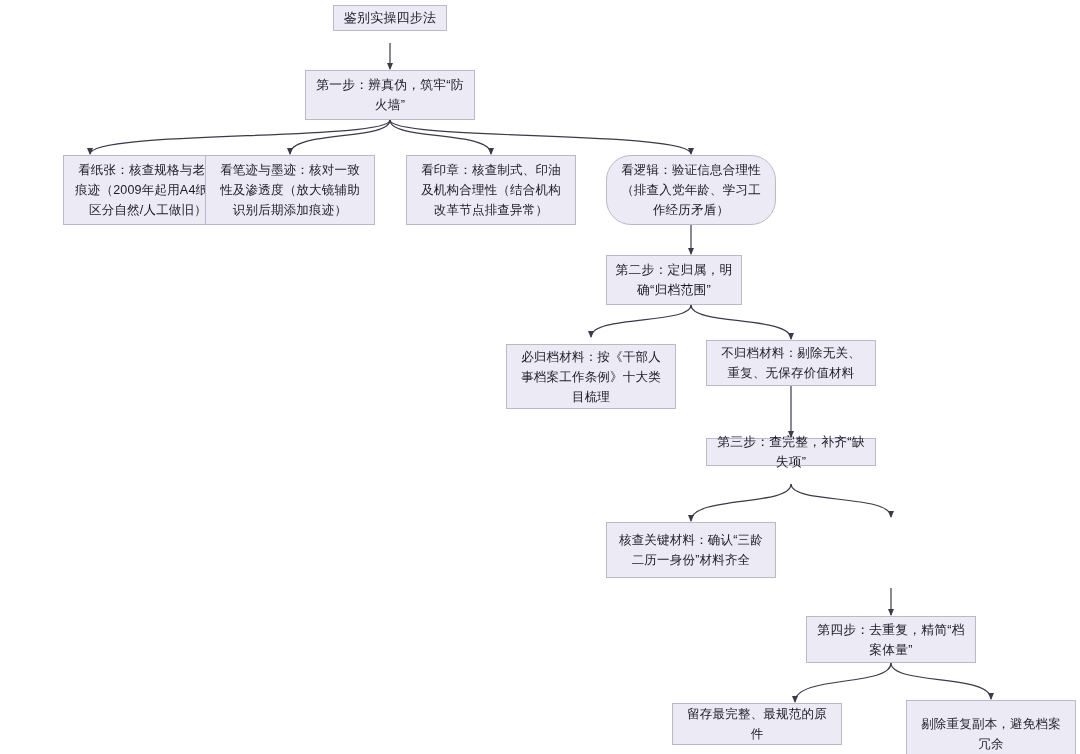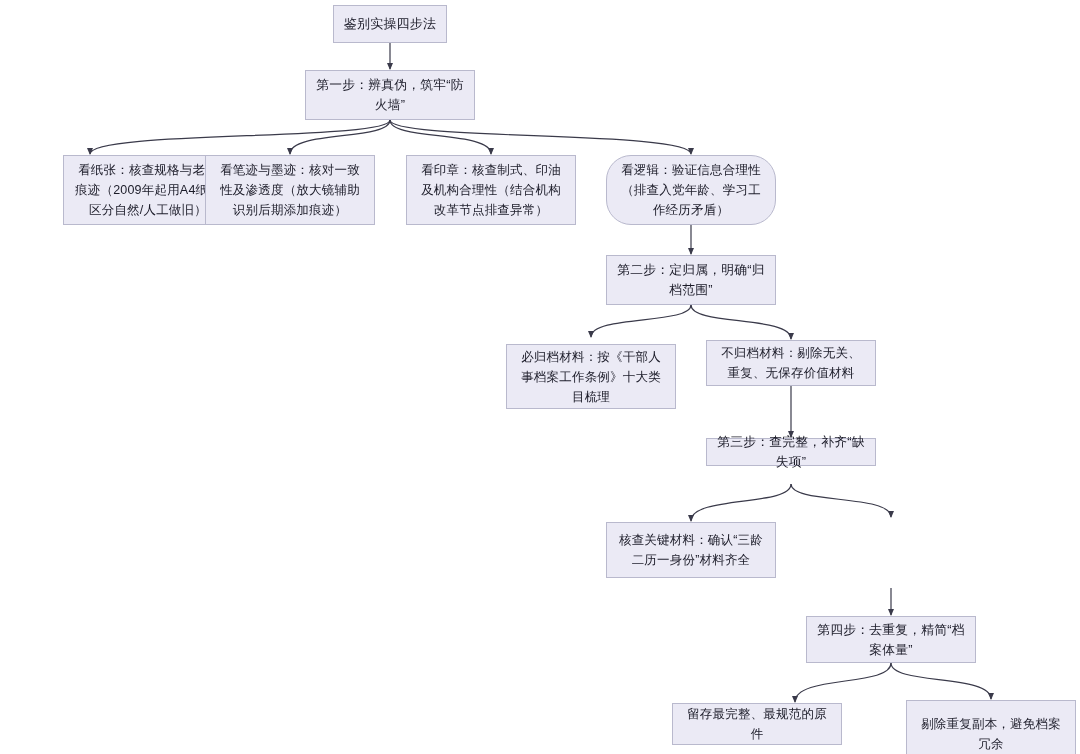--- a/index.html
+++ b/index.html
@@ -68,27 +68,27 @@
         <path d="M691,305 C691,324.84 591,314.6 591,337"></path>
         <path d="M691,305 C691,326.08 791,315.2 791,339"></path>
         <path d="M791,386 L791,437"></path>
         <path d="M791,484 C791,506.94 691,495.1 691,521"></path>
         <path d="M791,484 C791,504.46 891,493.9 891,517"></path>
         <path d="M891,588 L891,615"></path>
         <path d="M891,663 C891,687.18 795,674.7 795,702"></path>
         <path d="M891,663 C891,685.32 991,673.8 991,699"></path>
       </g>
   </svg>
-<div class="node root" style="left: 333px; top: 5px; width: 114px; height: 38px;">鉴别实操四步法</div>
+<div class="node root" style="left: 333px; top: 5px; width: 114px; height: 26px;">鉴别实操四步法</div>
     <div class="node step" style="left: 305px; top: 70px; width: 170px; height: 50px;">第一步：辨真伪，筑牢“防火墙”</div>
     <div class="node leaf" style="left: 17px; top: 155px; width: 170px; height: 70px; margin-left: 46px;">看纸张：核查规格与老化痕迹（2009年起用A4纸，区分自然/人工做旧）</div>
     <div class="node leaf" style="left: 205px; top: 155px; width: 170px; height: 70px;">看笔迹与墨迹：核对一致性及渗透度（放大镜辅助识别后期添加痕迹）</div>
     <div class="node leaf" style="left: 406px; top: 155px; width: 170px; height: 70px;">看印章：核查制式、印油及机构合理性（结合机构改革节点排查异常）</div>
     <div class="node leaf" style="left: 606px; top: 155px; width: 170px; height: 70px; border-radius: 25px;">看逻辑：验证信息合理性（排查入党年龄、学习工作经历矛盾）</div>
-    <div class="node step" style="left: 606px; top: 255px; width: 170px; height: 50px;">第二步：定归属，明确“归档范围”</div>
+    <div class="node step" style="left: 606px; top: 255px; width: 136px; height: 50px;">第二步：定归属，明确“归档范围”</div>
     <div class="node leaf" style="left: 506px; top: 338px; width: 170px; height: 65px; margin-top: 6px;">必归档材料：按《干部人事档案工作条例》十大类目梳理</div>
     <div class="node leaf" style="left: 706px; top: 340px; width: 170px; height: 46px;">不归档材料：剔除无关、重复、无保存价值材料</div>
     <div class="node step" style="left: 706px; top: 438px; width: 170px; height: 28px;">第三步：查完整，补齐“缺失项”</div>
     <div class="node leaf" style="left: 606px; top: 522px; width: 170px; height: 56px;">核查关键材料：确认“三龄二历一身份”材料齐全</div>
     <div class="node step" style="left: 806px; top: 616px; width: 170px; height: 47px;">第四步：去重复，精简“档案体量”</div>
     <div class="node leaf" style="left: 672px; top: 703px; width: 170px; height: 42px;">留存最完整、最规范的原件</div>
     <div class="node leaf" style="left: 906px; top: 700px; width: 170px; height: 68px;">剔除重复副本，避免档案冗余</div>
   </div>
 
 </body></html>

